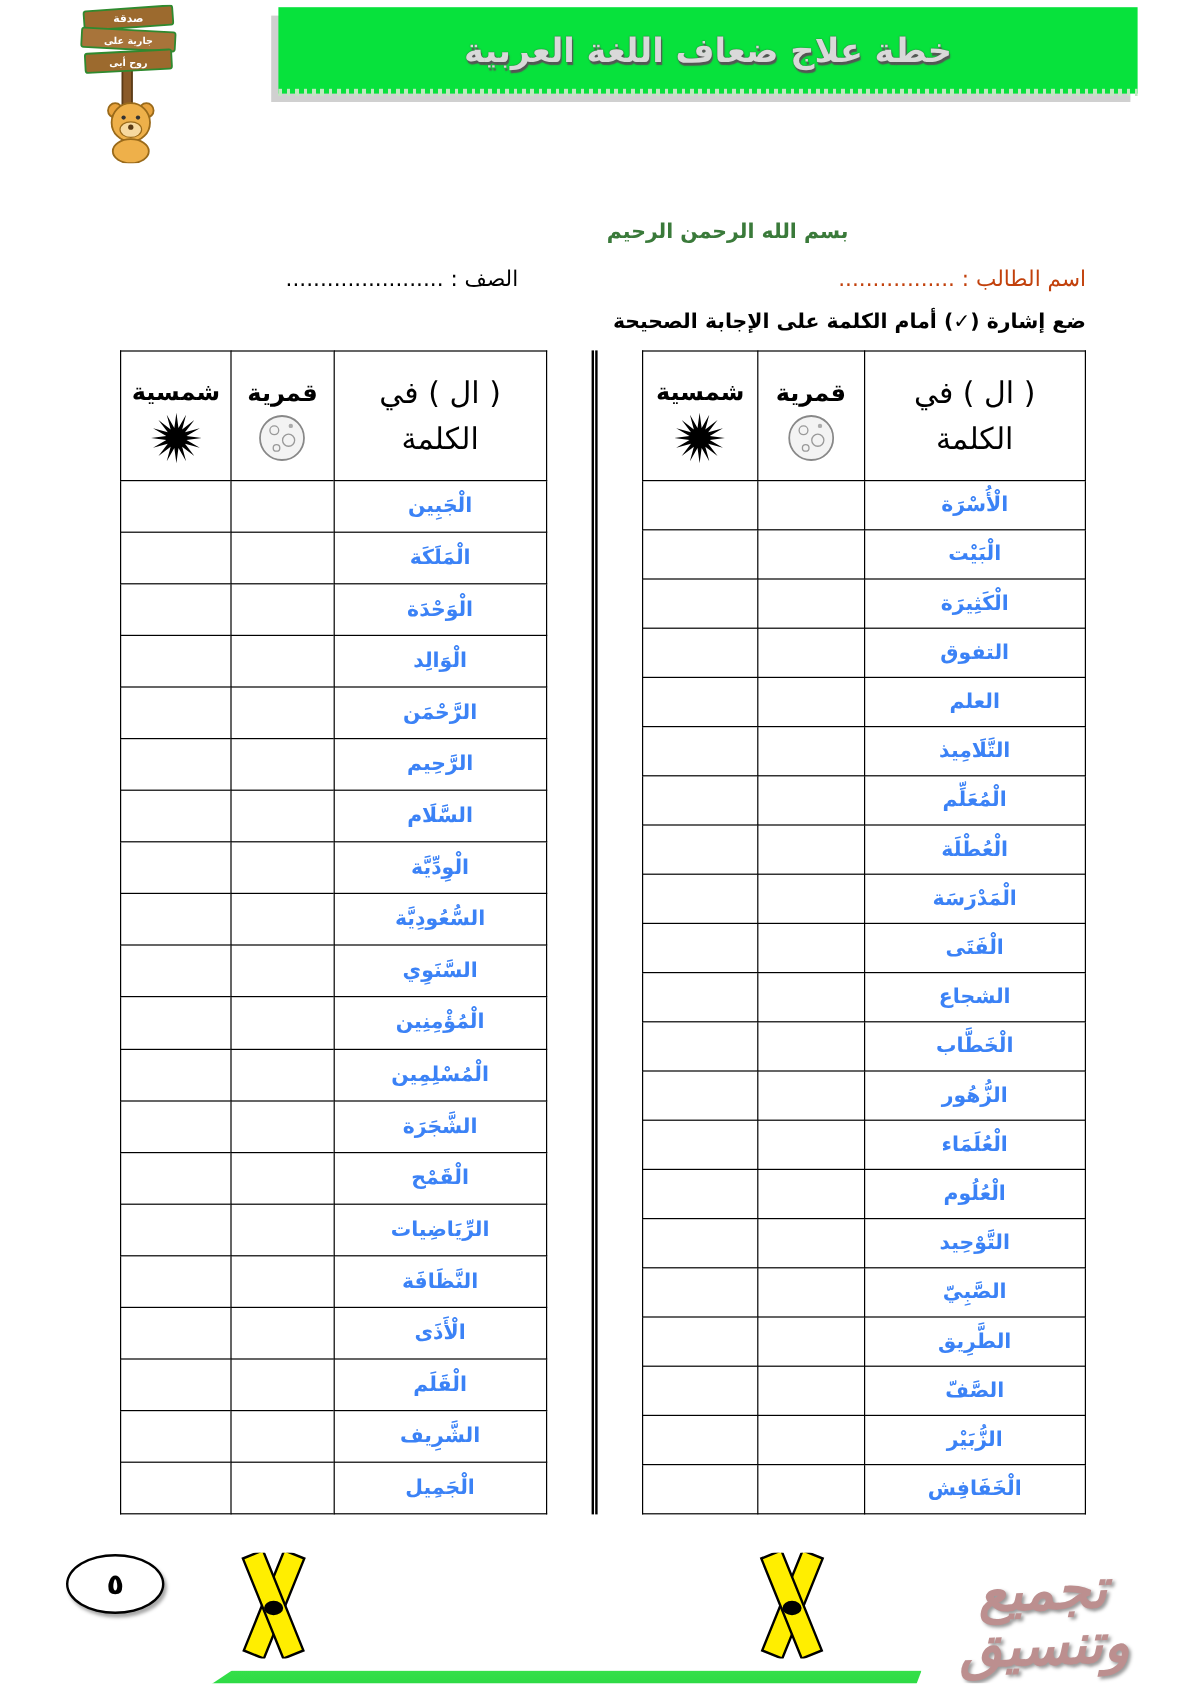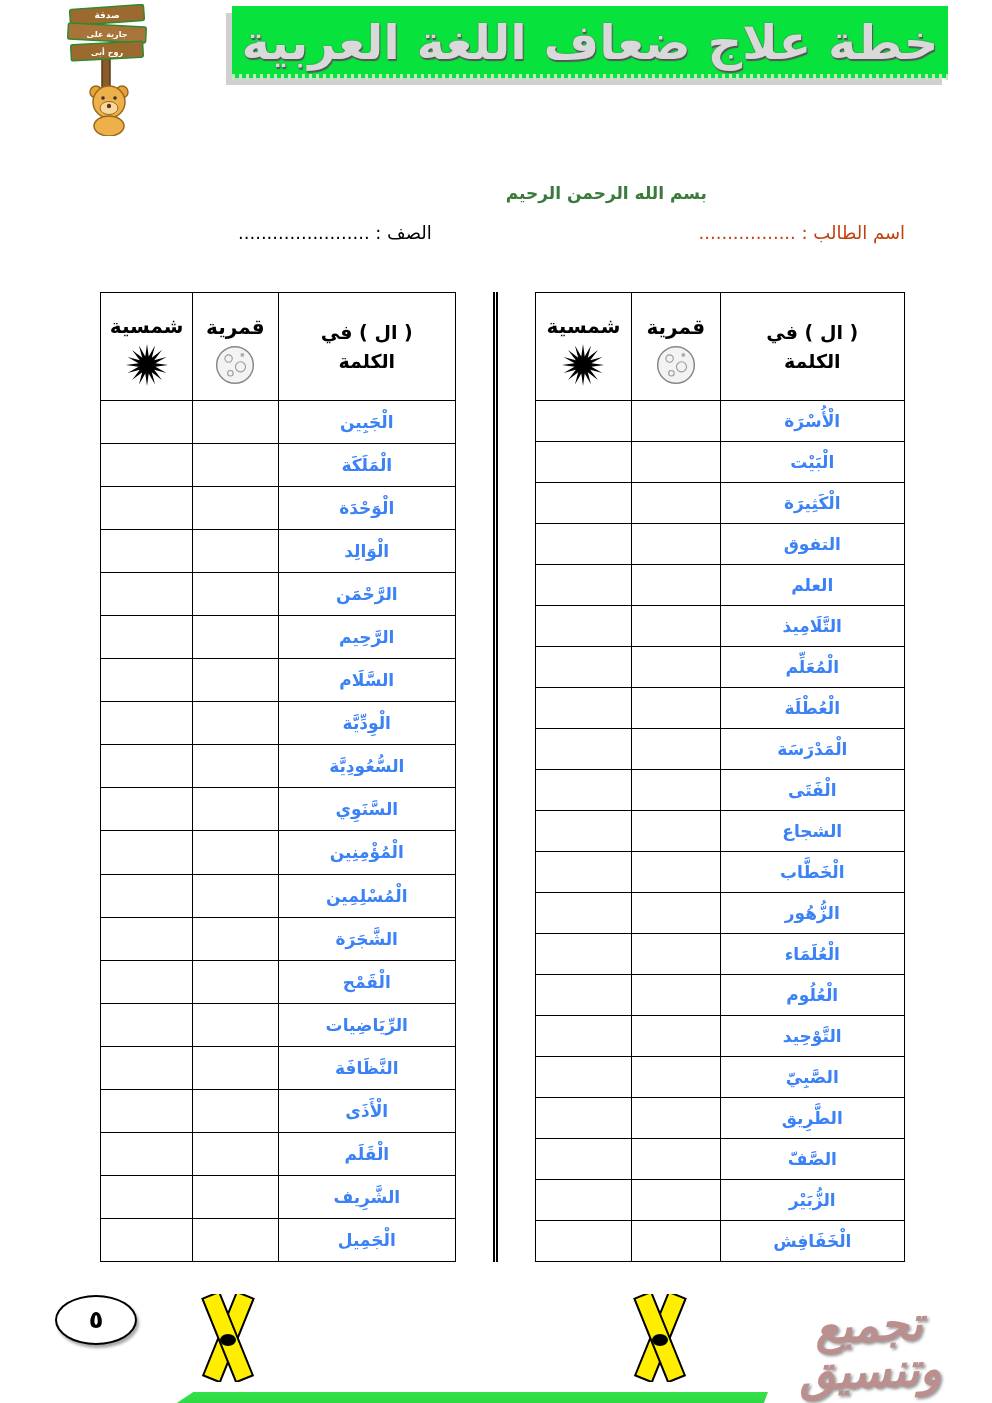--- a/index.html
+++ b/index.html
@@ -11,21 +11,21 @@
   }
 
   
   .title-bar {
     position:absolute; left:232px; top:6px; width:716px; height:72px;
     background:#07e23c;
     display:flex; align-items:center; justify-content:center;
     box-shadow:-6px 7px 0 rgba(150,150,150,0.45);
   }
   .title-bar .title-text {
-    font-size:48px; font-weight:bold; color:#d9d9d9;
+    font-size:28px; font-weight:bold; color:#d9d9d9;
     text-shadow:1px 2px 1px #555, 0 0 1px #333;
     letter-spacing:1px;
   }
   .title-bar::after {
     content:""; position:absolute; left:0; bottom:-2px; width:100%; height:6px;
     background:repeating-linear-gradient(90deg,#bfe8bf 0 3px, transparent 3px 7px);
   }
 
   
   .mascot { position:absolute; left:62px; top:4px; width:96px; height:132px; }
@@ -51,21 +51,21 @@
     display:flex; justify-content:space-between; align-items:stretch;
   }
   table.word-table { border-collapse:collapse; direction:rtl; table-layout:fixed; }
   table.right-table { width:370px; }
   table.left-table  { width:356px; }
   .word-table th, .word-table td { border:1px solid #000; }
   .word-table th { height:108px; vertical-align:middle; text-align:center; background:#fff; }
   .word-table col.c-word  { width:50%; }
   .word-table col.c-qamar { width:24%; }
   .word-table col.c-shams { width:26%; }
-  .hdr-word { font-size:19px; font-weight:bold; line-height:1.5; }
+  .hdr-word { font-size:25px; font-weight:normal; line-height:1.5; }
   .hdr-label { font-size:20px; font-weight:bold; margin-bottom:4px;margin-top:12px; }
   .word-table td { height:41px; text-align:center; vertical-align:middle; }
   td.word-cell { font-size:17px; font-weight:bold; color:#3b82f6; }
   td.check-cell { background:#fff; cursor:pointer; }
 
   .tables-divider {
     width:5px; background:transparent;
     border-left:2px solid #000; border-right:2px solid #000;
   }
 
@@ -129,20 +129,21 @@
         <circle cx="53" cy="94" r="1.8" fill="#333"></circle>
         <circle cx="47" cy="102" r="2.2" fill="#5a3a15"></circle>
         <ellipse cx="47" cy="122" rx="15" ry="10" fill="#eeb04a" stroke="#9a6a1a" stroke-width="1.5"></ellipse>
       </g>
     </svg>
   </div>
 
   <div class="basmala">بسم الله الرحمن الرحيم</div>
   <div class="student-line">اسم الطالب : .................</div>
   <div class="class-line">الصف : .......................</div>
+  <div class="instruction">ضع إشارة (✓) أمام الكلمة على الإجابة الصحيحة</div>
 
   <div class="tables-wrap">
 
     <table class="word-table right-table">
       <colgroup>
           <col class="c-word">
           <col class="c-qamar">
           <col class="c-shams">
         </colgroup>
       <thead>

